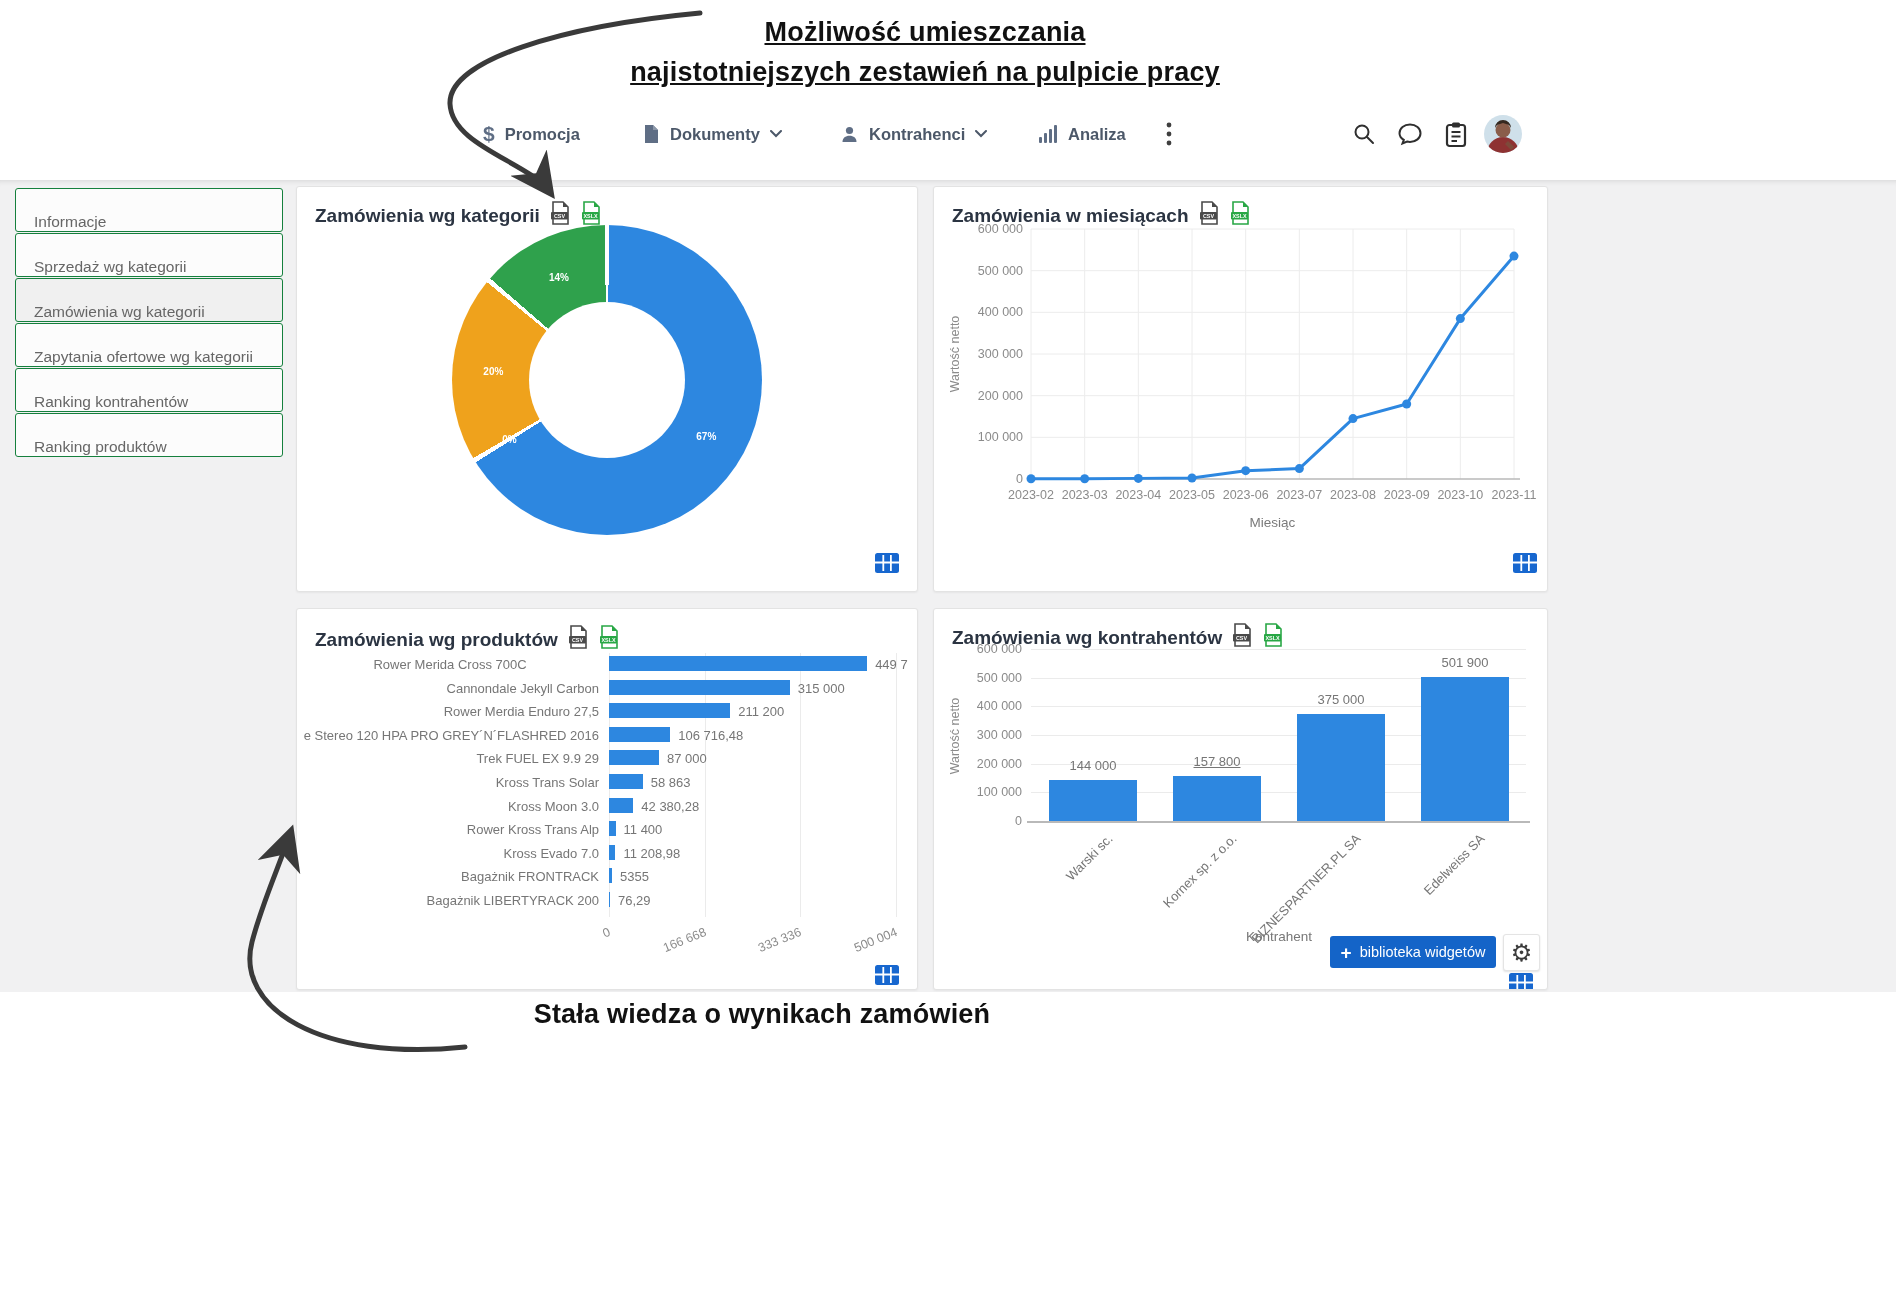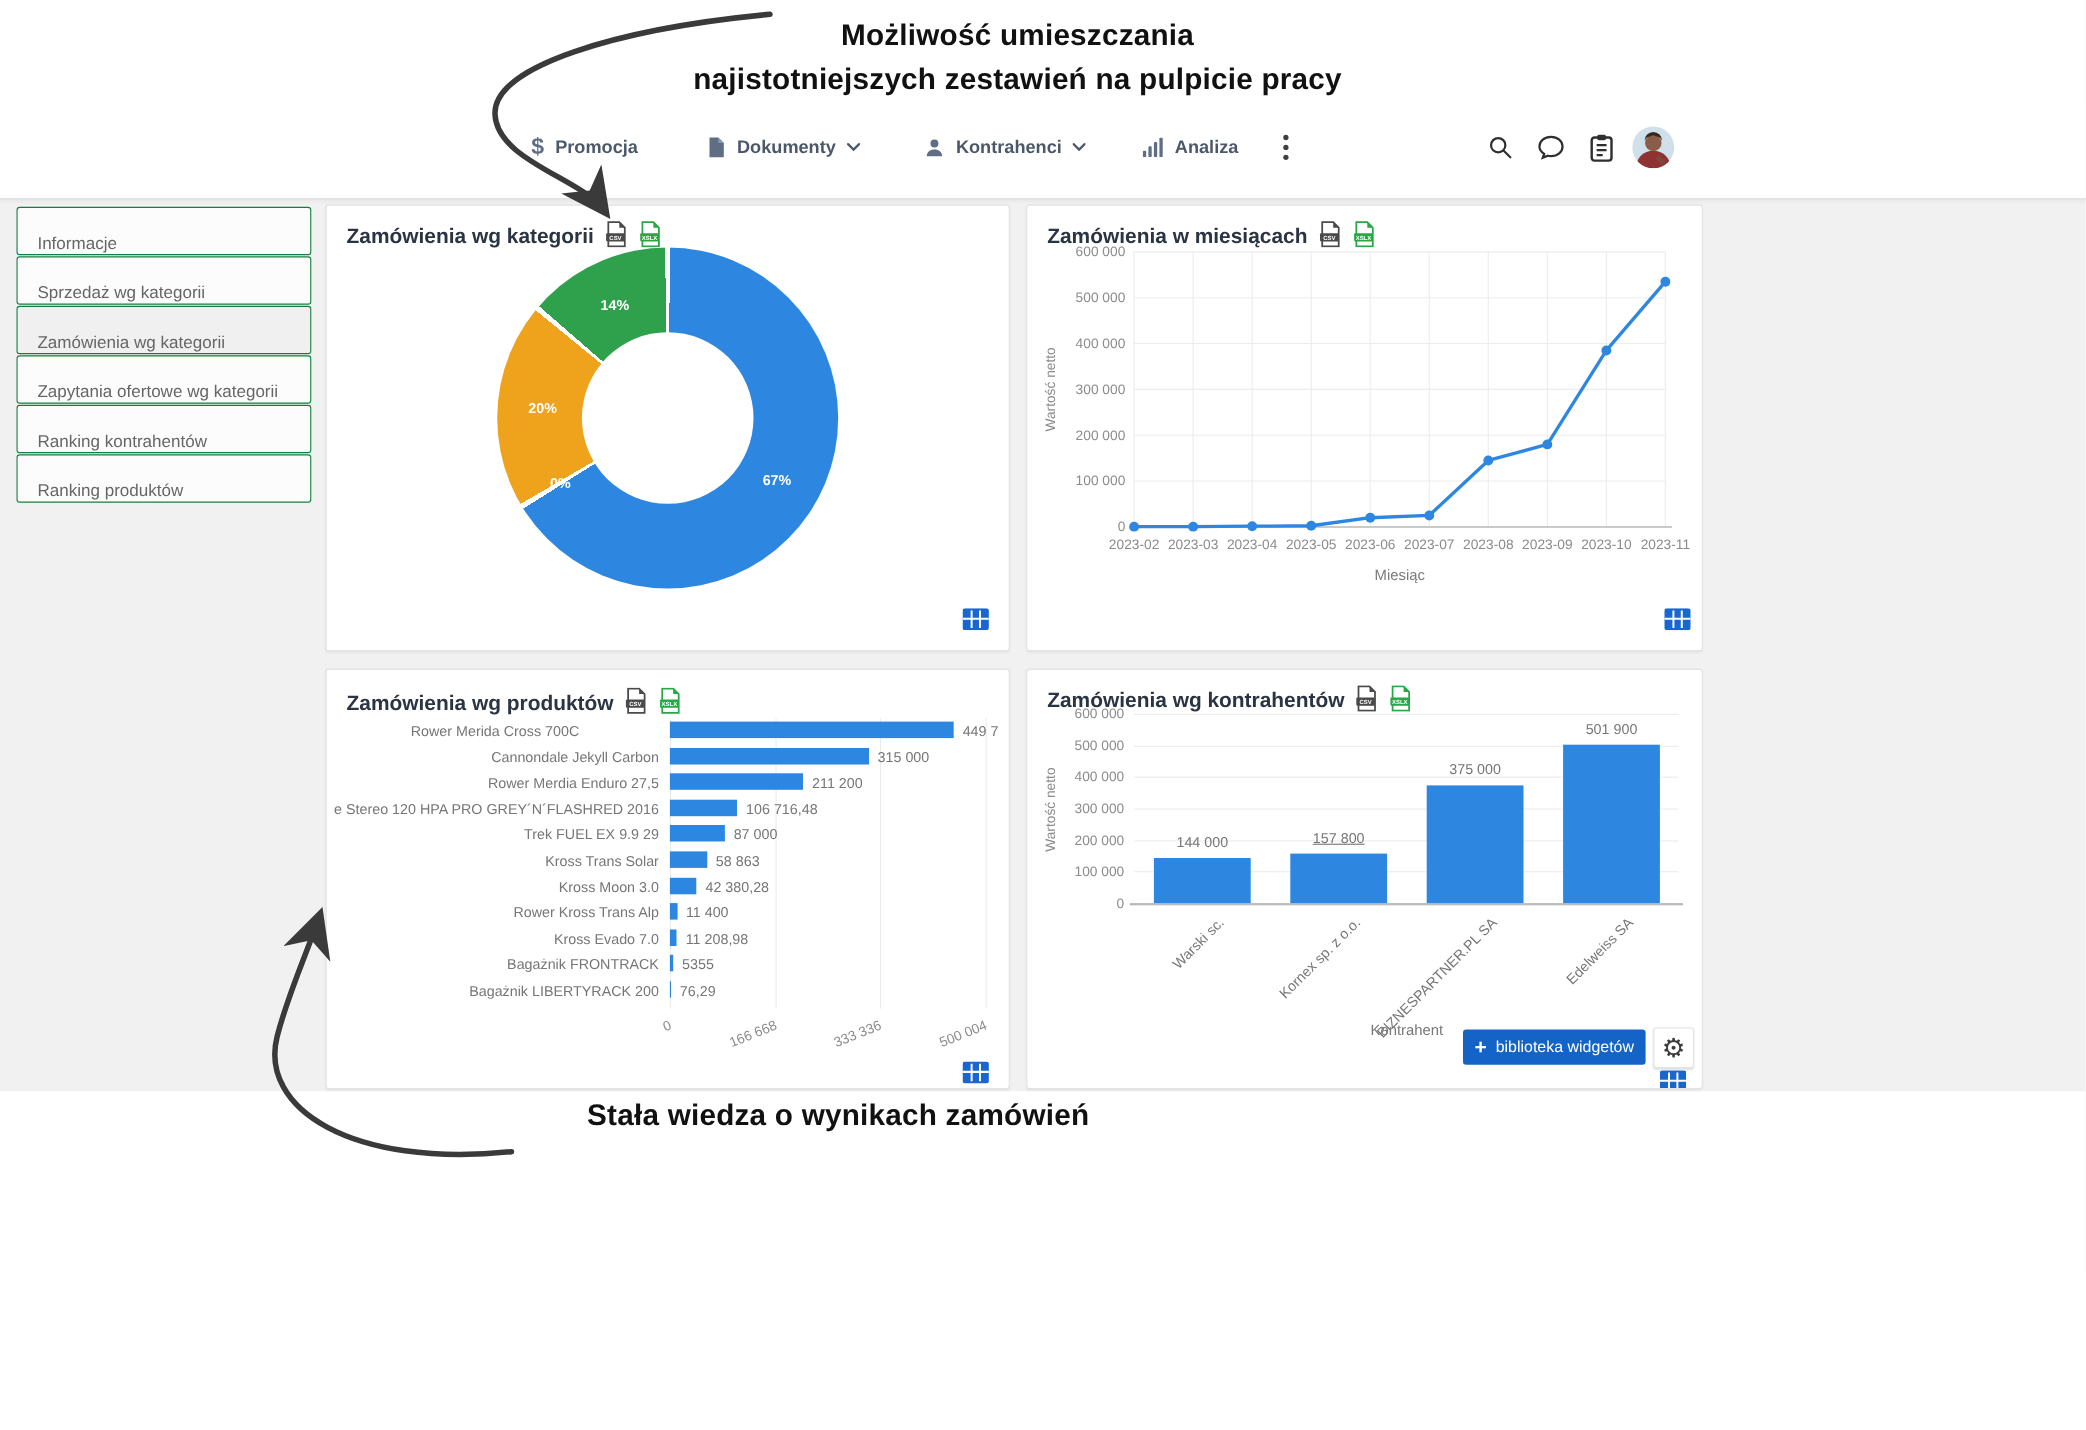--- a/index.html
+++ b/index.html
@@ -1,20 +1,20 @@
 <!DOCTYPE html>
 <html><head>
 <meta charset="utf-8">
 <style>
   html,body{margin:0;padding:0;}
   body{width:1896px;height:1300px;position:relative;background:#ffffff;
        font-family:"Liberation Sans","DejaVu Sans",sans-serif;overflow:hidden;color:#333;}
   
   .annot{position:absolute;text-align:center;font-size:27px;font-weight:700;color:#111;line-height:40px;letter-spacing:.2px;}
-  #annot-top{left:420px;top:12px;width:1010px;}
+  #annot-top{left:420px;top:12px;width:1010px;text-decoration:underline;}
   #annot-bottom{left:312px;top:994px;width:900px;}
   #arrows{position:absolute;left:0;top:0;width:1896px;height:1300px;pointer-events:none;z-index:60;}
   
   #header{position:absolute;left:0;top:96px;width:1896px;height:82px;background:#fff;}
   .brand{position:absolute;left:45px;top:0;height:76px;display:flex;align-items:center;font-size:27px;font-weight:800;letter-spacing:.3px;}
   .brand .p1{color:#3f9e4d;} .brand .p2{color:#3d4554;margin-left:8px;}
   .nav-item{position:absolute;top:0;height:76px;display:flex;align-items:center;gap:10px;
             color:#4c5869;font-size:16.5px;font-weight:600;cursor:pointer;white-space:nowrap;}
   .hicon{position:absolute;top:0;height:76px;display:flex;align-items:center;cursor:pointer;}
   .avatar{width:38px;height:38px;border-radius:50%;background:#cfe0ea;overflow:hidden;position:relative;}
@@ -28,21 +28,21 @@
   .side-item.active{background:#f0f0f0;}
   
   .panel{position:absolute;background:#fff;border:1px solid #e3e3e3;border-radius:3px;box-shadow:0 1px 2px rgba(0,0,0,.05);overflow:hidden;}
   .panel-title{position:absolute;left:18px;top:14px;display:flex;align-items:center;gap:7px;
                font-size:19px;font-weight:700;color:#2b3442;}
   .ftype{display:inline-block;margin-left:3px;}
   .tbl-icon{position:absolute;cursor:pointer;}
   
   #donut{position:absolute;left:155px;top:38px;width:310px;height:310px;border-radius:50%;}
   #donut::after{content:'';position:absolute;left:50%;top:50%;width:156px;height:156px;background:#fff;border-radius:50%;transform:translate(-50%,-50%);z-index:1;}
-  .donut-label{position:absolute;transform:translate(-50%,-50%);color:#fff;font-size:13px;font-weight:700;z-index:2;}
+  .donut-label{position:absolute;transform:translate(-50%,-50%);color:#fff;font-size:10px;font-weight:700;z-index:2;}
   
   .tick{position:absolute;font-size:12.5px;color:#8b8b8b;white-space:nowrap;}
   .gridv{position:absolute;width:1px;background:#ebebeb;}
   .gridh{position:absolute;height:1px;background:#ebebeb;}
   .axisline{position:absolute;background:#b9b9b9;}
   .bar{position:absolute;background:#2d87e0;}
   .axis-label{position:absolute;font-size:13px;color:#777;}
   .val-label{position:absolute;font-size:13px;color:#767676;white-space:nowrap;}
   .cat-label{position:absolute;font-size:13px;color:#767676;white-space:nowrap;}
   

